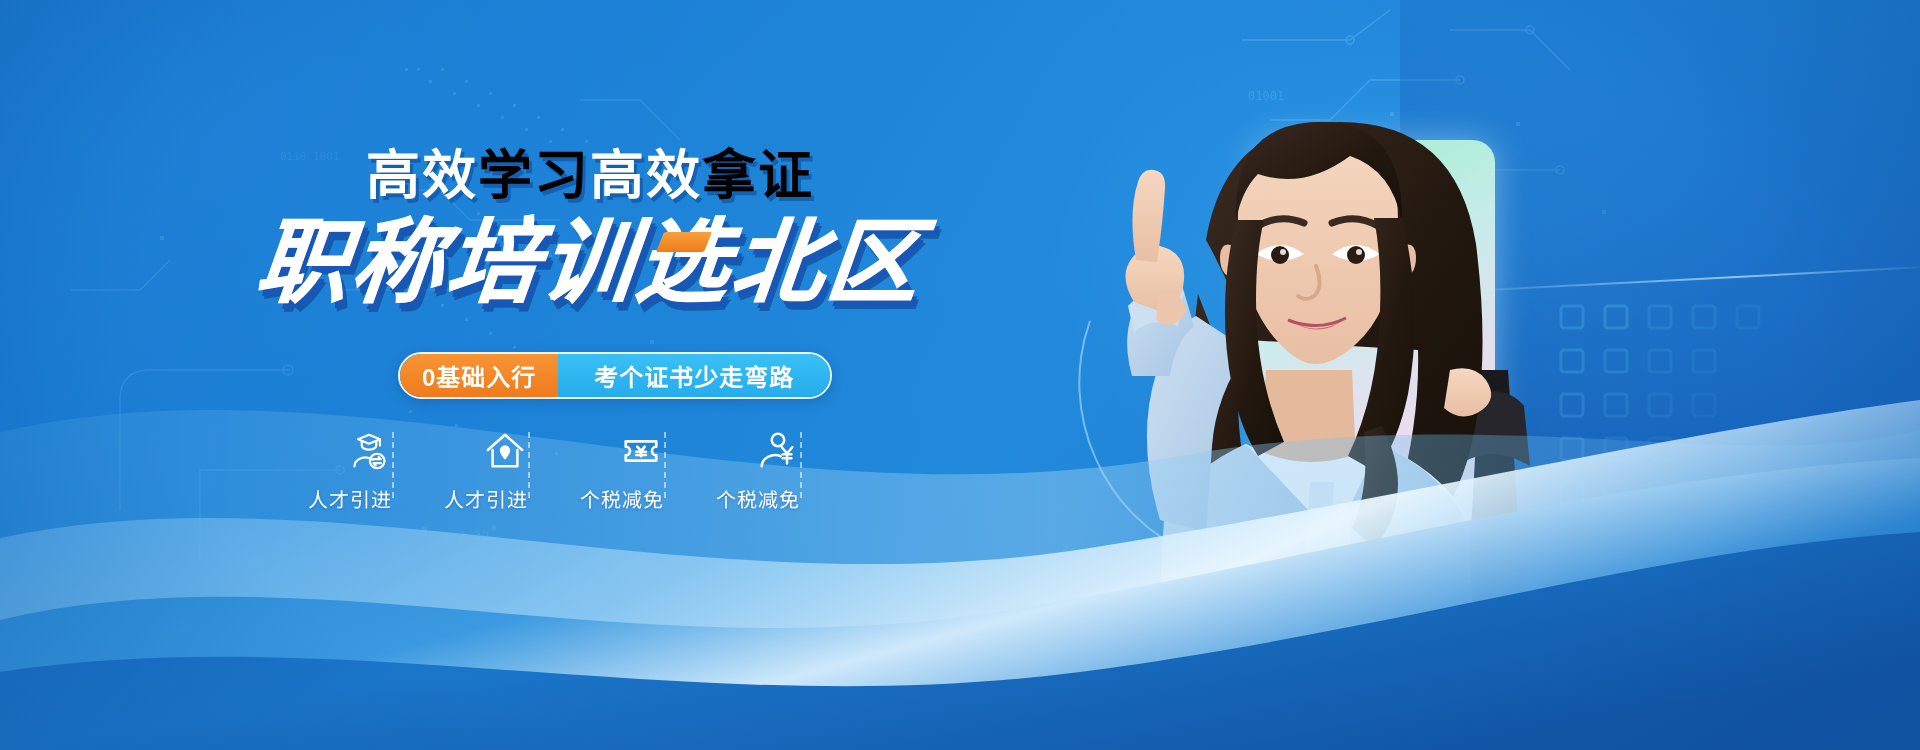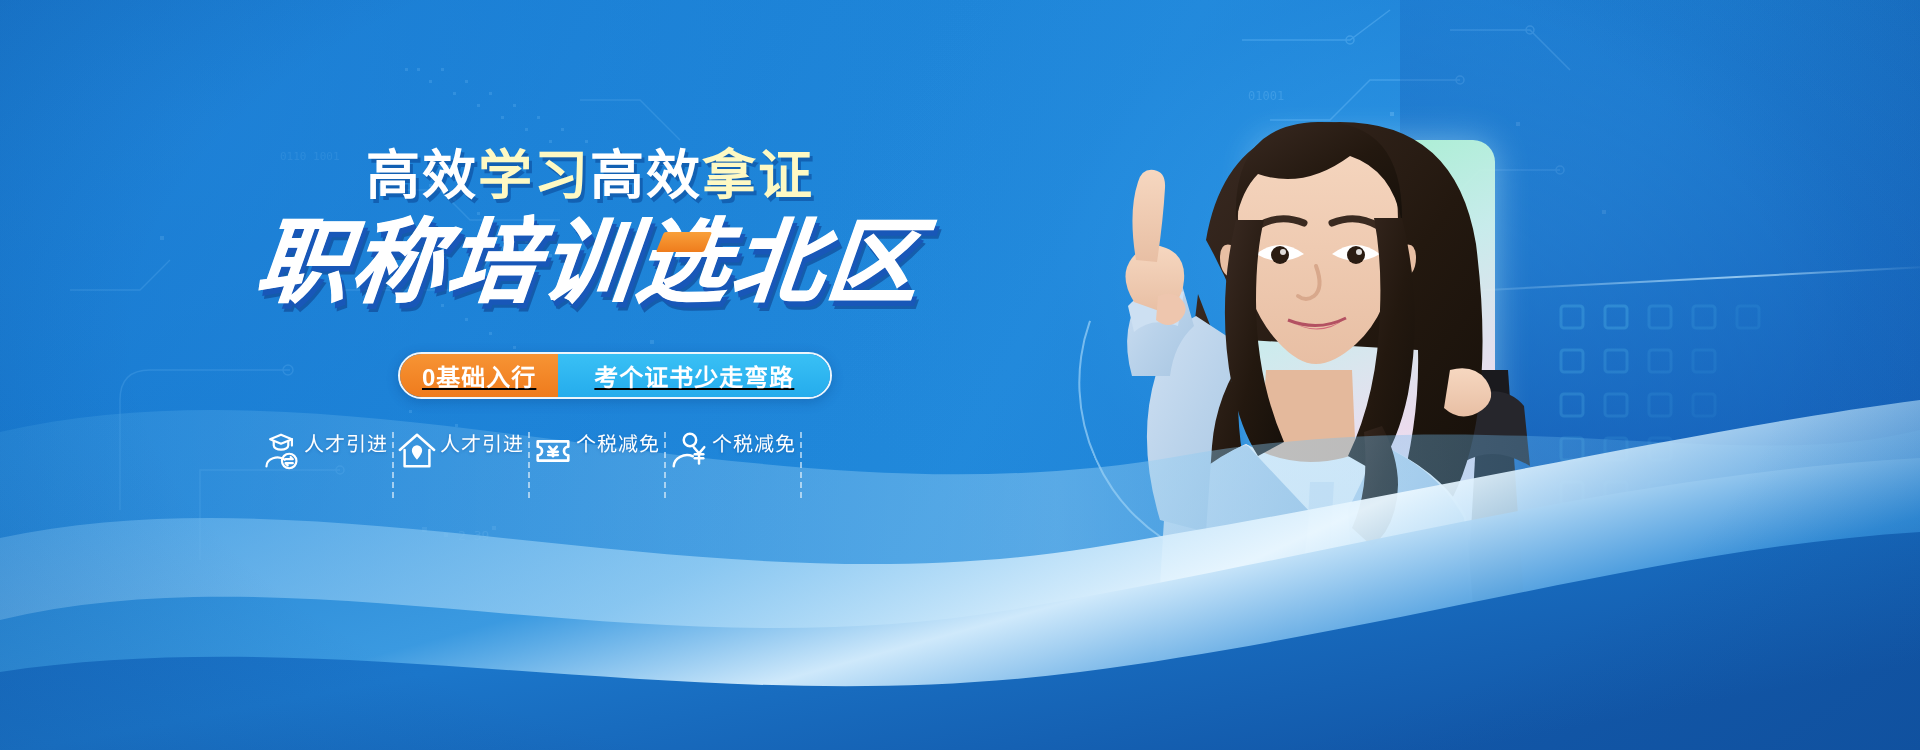--- a/index.html
+++ b/index.html
@@ -116,21 +116,21 @@
   }
   .line1 {
     font-size: 54px;
     font-weight: 700;
     letter-spacing: 2px;
     line-height: 1;
     color: #ffffff;
     text-shadow: 3px 4px 0 rgba(10,70,150,0.55);
     white-space: nowrap;
   }
-  .line1 .hl { color: #fef9c3; }
+  .line1 .hl { color: #000000; }
   .line2-wrap {
     position: relative;
     margin-top: 14px;
     height: 100px;
   }
   .line2 {
     position: relative;
     display: inline-block;
     font-size: 92px;
     font-weight: 900;
@@ -158,21 +158,20 @@
   .tag-pill {
     position: absolute;
     left: 398px; top: 352px;
     display: flex;
     align-items: stretch;
     height: 47px;
     border-radius: 24px;
     overflow: hidden;
     border: 2px solid rgba(255,255,255,0.92);
     box-shadow: 0 3px 12px rgba(8,55,120,0.28);
-    text-decoration: underline;
   }
   .tag-left {
     display: flex; align-items: center; justify-content: center;
     padding: 0 22px;
     background: linear-gradient(180deg, #f79434 0%, #ef7b1d 100%);
     color: #ffffff;
     font-size: 24px;
     font-weight: 700;
     letter-spacing: 1px;
   }
@@ -189,22 +188,22 @@
   
   .features {
     position: absolute;
     left: 258px; top: 428px;
     display: flex;
     align-items: flex-start;
   }
   .feature {
     width: 134px;
     display: flex;
-    flex-direction: row;
-    align-items: flex-start;
+    flex-direction: column;
+    align-items: flex-end;
     font-family: Liberation Serif, serif;
   }
   .feature-icon {
     width: 46px; height: 46px;
     display: flex; align-items: center; justify-content: center;
     margin-bottom: 10px;
   }
   .feature-label {
     color: #ffffff;
     font-size: 20px;

